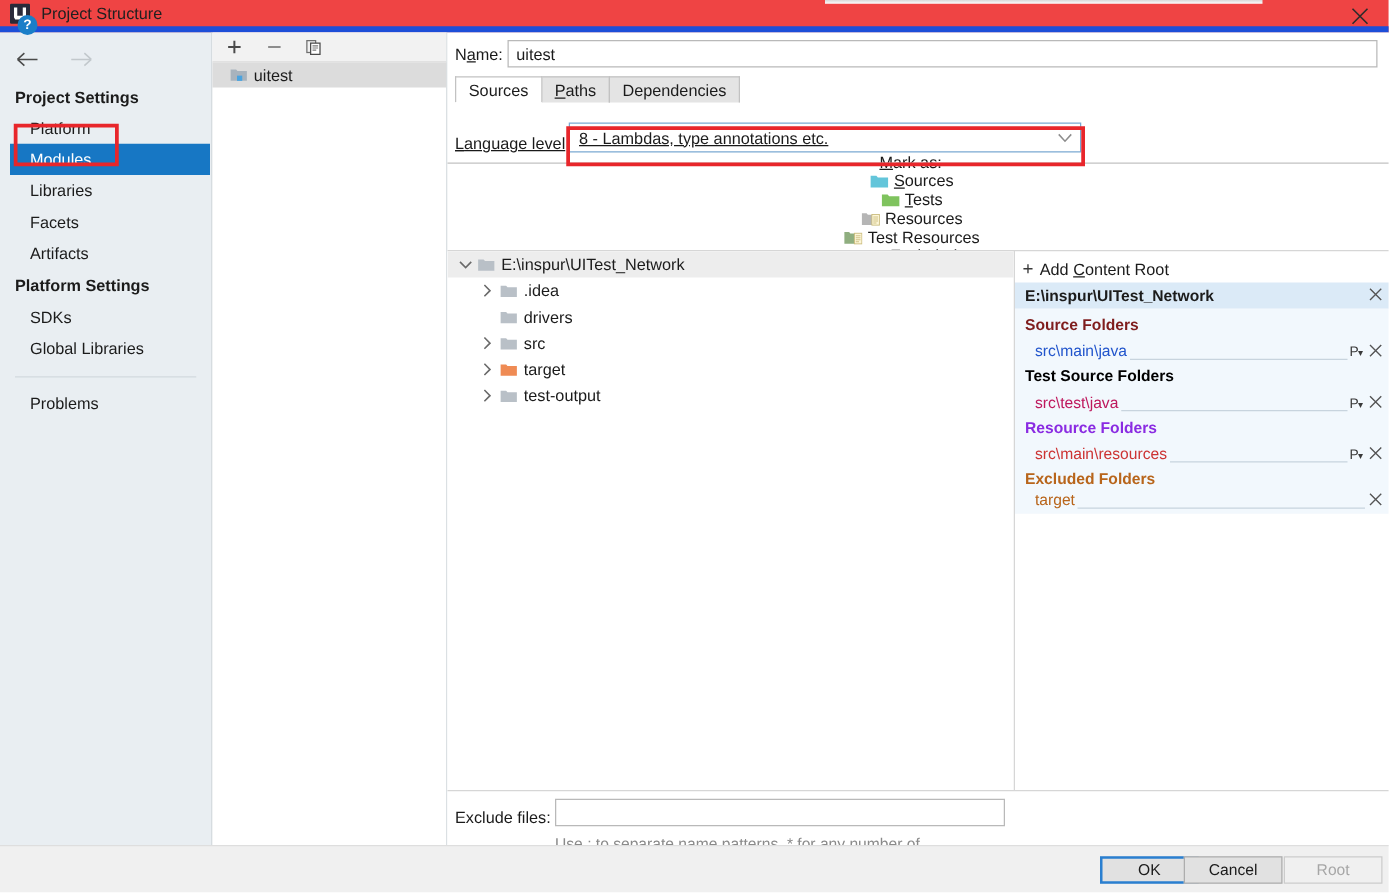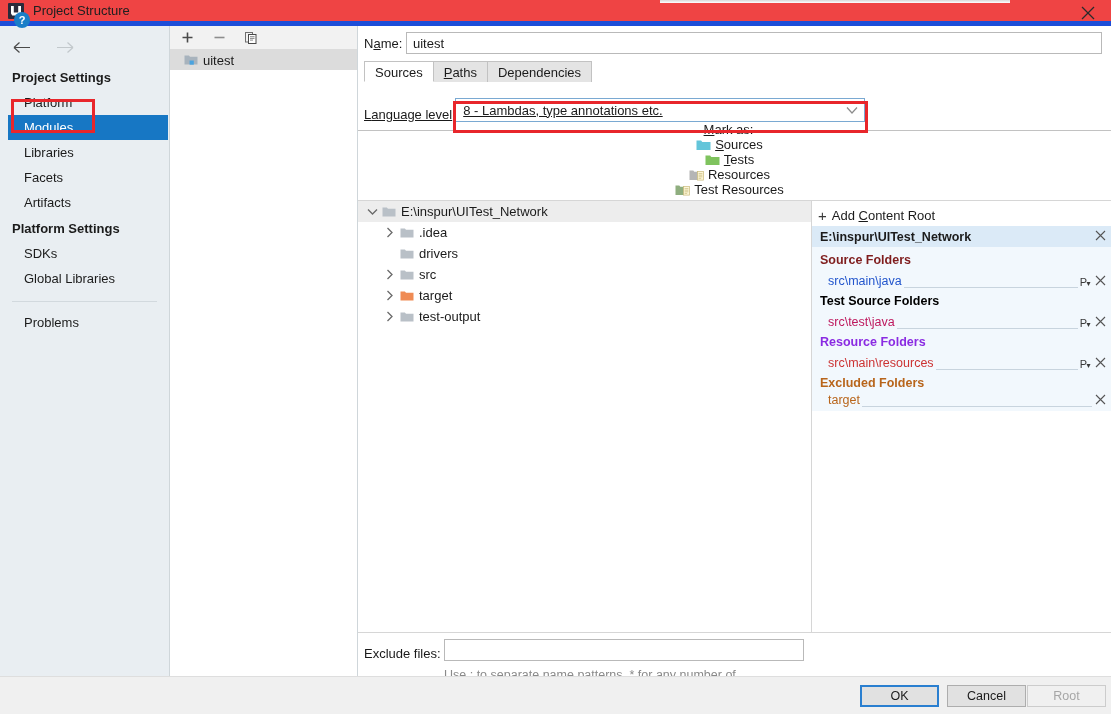--- a/index.html
+++ b/index.html
@@ -198,21 +198,21 @@
     position:absolute; left:14px; top:12px; width:16px; height:16px;
     border-radius:50%; background:#1a7ec8; color:#ffffff; font-size:11px;
     display:flex; align-items:center; justify-content:center; font-weight:bold;
   }
   .dlg-btn{
     position:absolute; top:685px; height:22px; width:79px;
     font-family:"Liberation Sans", sans-serif; font-size:12.5px;
     background:#e1e1e1; border:1px solid #adadad; color:#1b1b1b;
     display:flex; align-items:center; justify-content:center;
   }
-  #ok-btn{ left:860px; background:#e1e1e1; border:2px solid #2a7fd0; }
+  #ok-btn{ left:880px; background:#e1e1e1; border:2px solid #2a7fd0; }
   #cancel-btn{ left:947px; }
   #apply-btn{ left:1027px; color:#a6a6a6; border-color:#cccccc; background:#f0f0f0; }
 </style>
 </head>
 <body>
 
 <div id="titlebar">
   <div class="tb-icon"></div>
   <div class="tb-title">Project Structure</div>
 </div>

